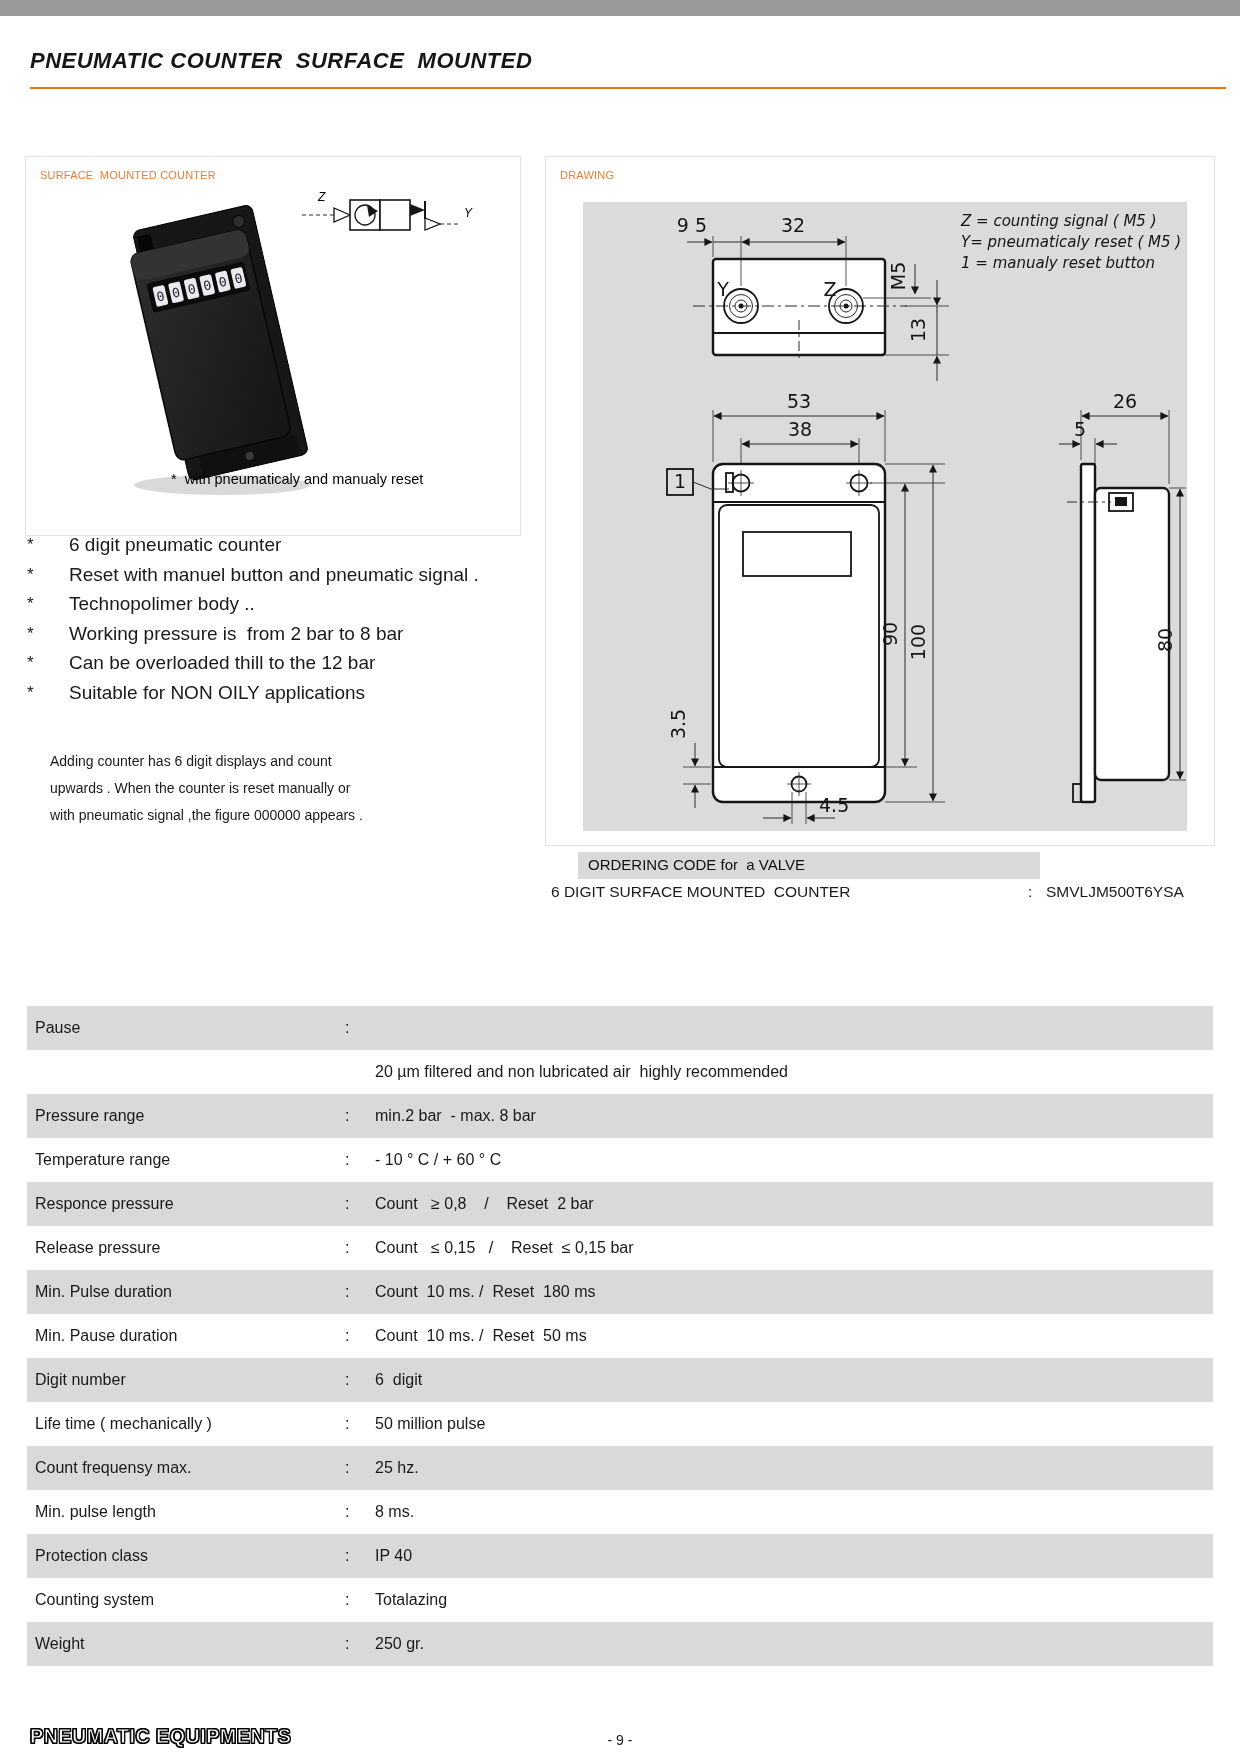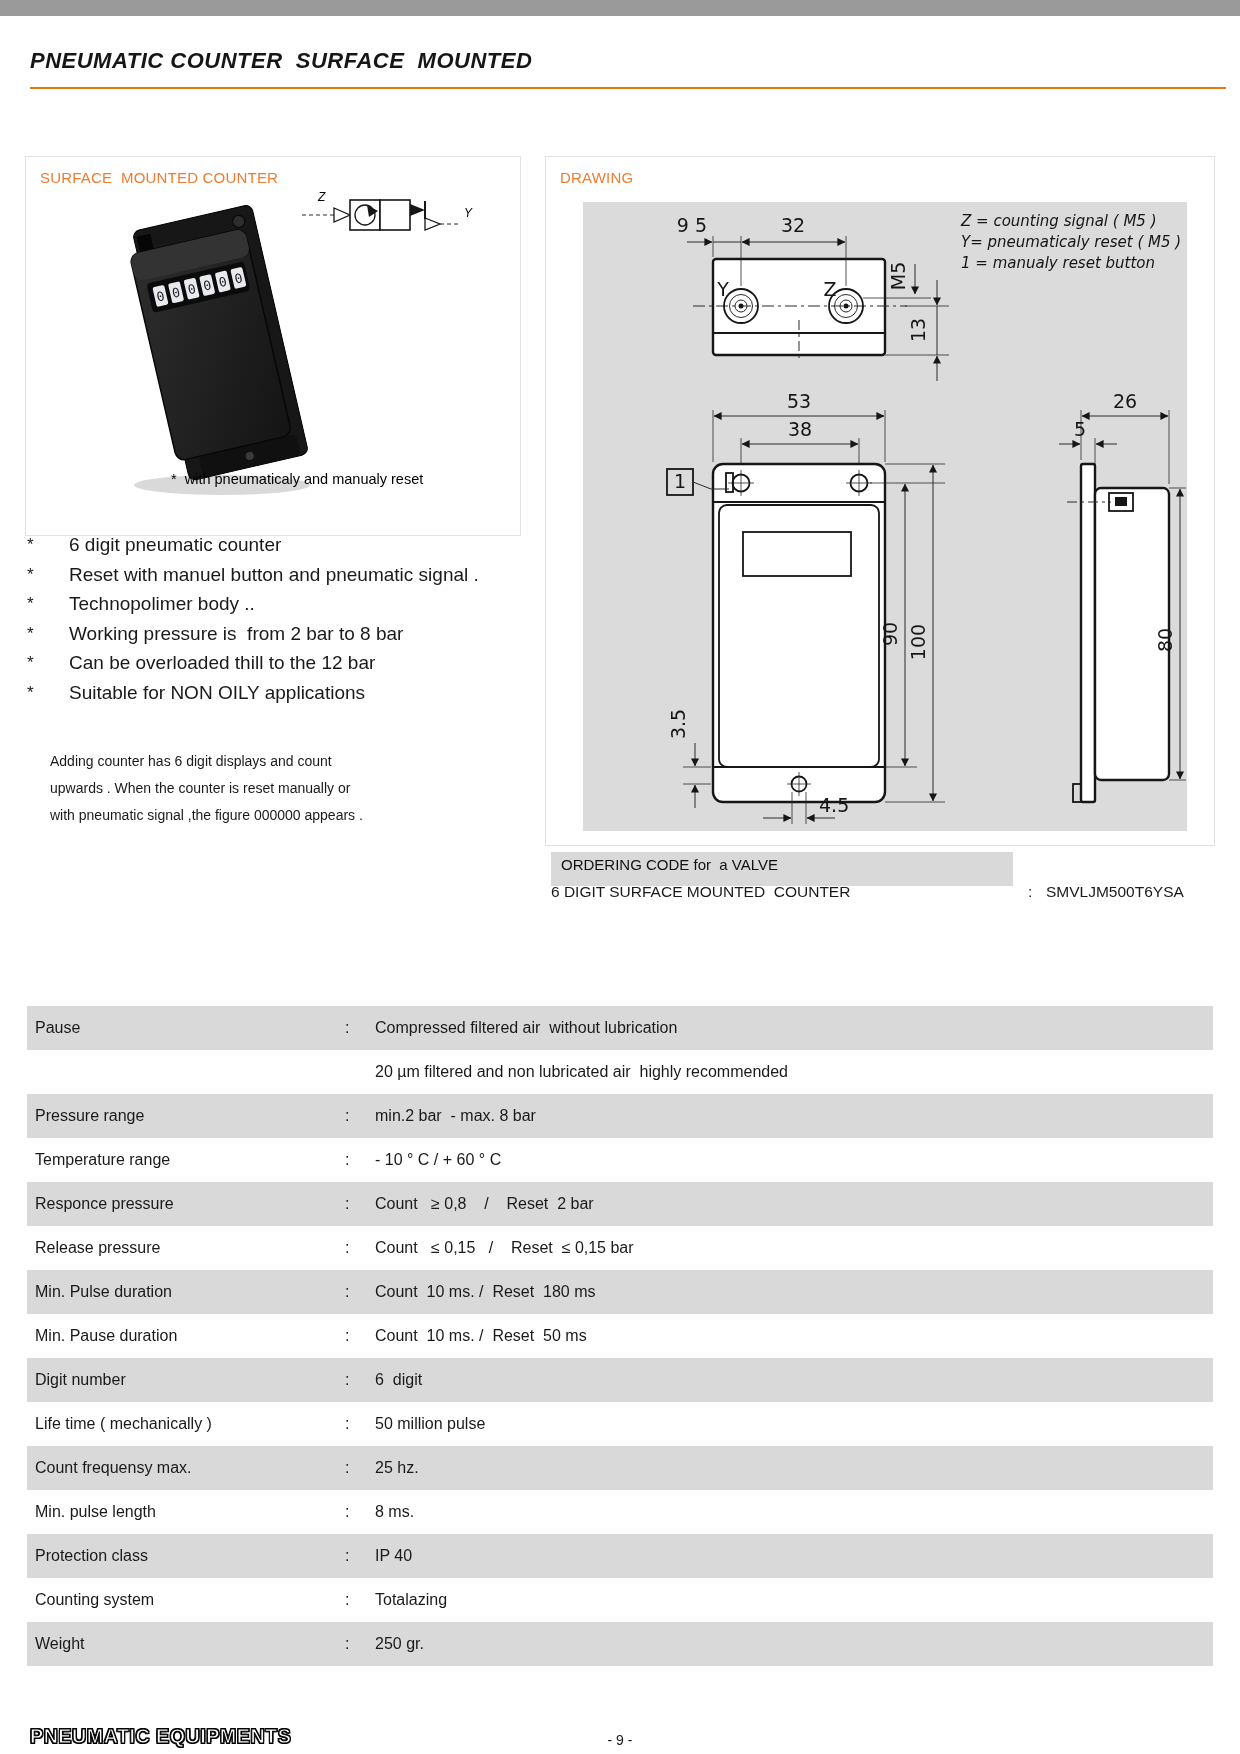--- a/index.html
+++ b/index.html
@@ -20,21 +20,21 @@
     position:absolute; left:30px; top:71px; width:1196px; height:2px;
     background:#E8770E;
   }
 
   
   .panel { position:absolute; background:#fff; border:1px solid #E3E1E1; }
   .panel-photo  { left:25px;  top:140px; width:494px; height:378px; }
   .panel-draw   { left:545px; top:140px; width:668px; height:688px; }
   .panel-head {
     position:absolute; left:14px; top:12px;
-    font-size:15px; color:#ED7D31; letter-spacing:0.2px;
+    font-size:11px; color:#ED7D31; letter-spacing:0.2px;
   }
   .gray-area {
     position:absolute; left:37px; top:45px; width:604px; height:629px;
     background:#DBDBDB;
   }
   .photo-caption {
     position:absolute; left:145px; top:314px;
     font-size:14.5px; color:#000000;
   }
   .photo-svg  { position:absolute; left:78px;  top:48px; }
@@ -46,21 +46,21 @@
   .feature .ast { width:42px; font-size:17px; line-height:20px; }
   .feature .txt { font-size:19px; line-height:19px; white-space:pre; }
 
   .description {
     position:absolute; left:50px; top:732px; width:400px;
     font-size:14px; line-height:27px; white-space:pre-line;
   }
 
   
   .order-bar {
-    position:absolute; left:551px; top:836px; width:462px; height:34px;
+    position:absolute; left:578px; top:836px; width:462px; height:27px;
     background:#D9D9D9;
   }
   .order-bar span {
     position:absolute; left:10px; top:4px; font-size:15px; color:#111;
   }
   .order-item { position:absolute; left:551px; top:867px; font-size:15.5px; }
   .order-sep  { position:absolute; left:1028px; top:867px; font-size:15.5px; }
   .order-code { position:absolute; left:1046px; top:867px; font-size:15.5px; }
 
   
@@ -341,21 +341,20 @@
     <span class="pre">ORDERING CODE for  a VALVE</span>
   </div>
   <div class="order-item pre">6 DIGIT SURFACE MOUNTED  COUNTER</div>
   <div class="order-sep">:</div>
   <div class="order-code">SMVLJM500T6YSA</div>
 
   <div class="spec-table">
     <div class="spec-row">
       <span class="spec-label">Pause</span>
       <span class="spec-colon">:</span>
-      <span class="spec-value">Compressed filtered air  without lubrication</span>
     </div>
     <div class="spec-row">
       <span class="spec-label"></span>
       <span class="spec-colon"></span>
       <span class="spec-value">20 µm filtered and non lubricated air  highly recommended</span>
     </div>
     <div class="spec-row">
       <span class="spec-label">Pressure range</span>
       <span class="spec-colon">:</span>
       <span class="spec-value">min.2 bar  - max. 8 bar</span>

